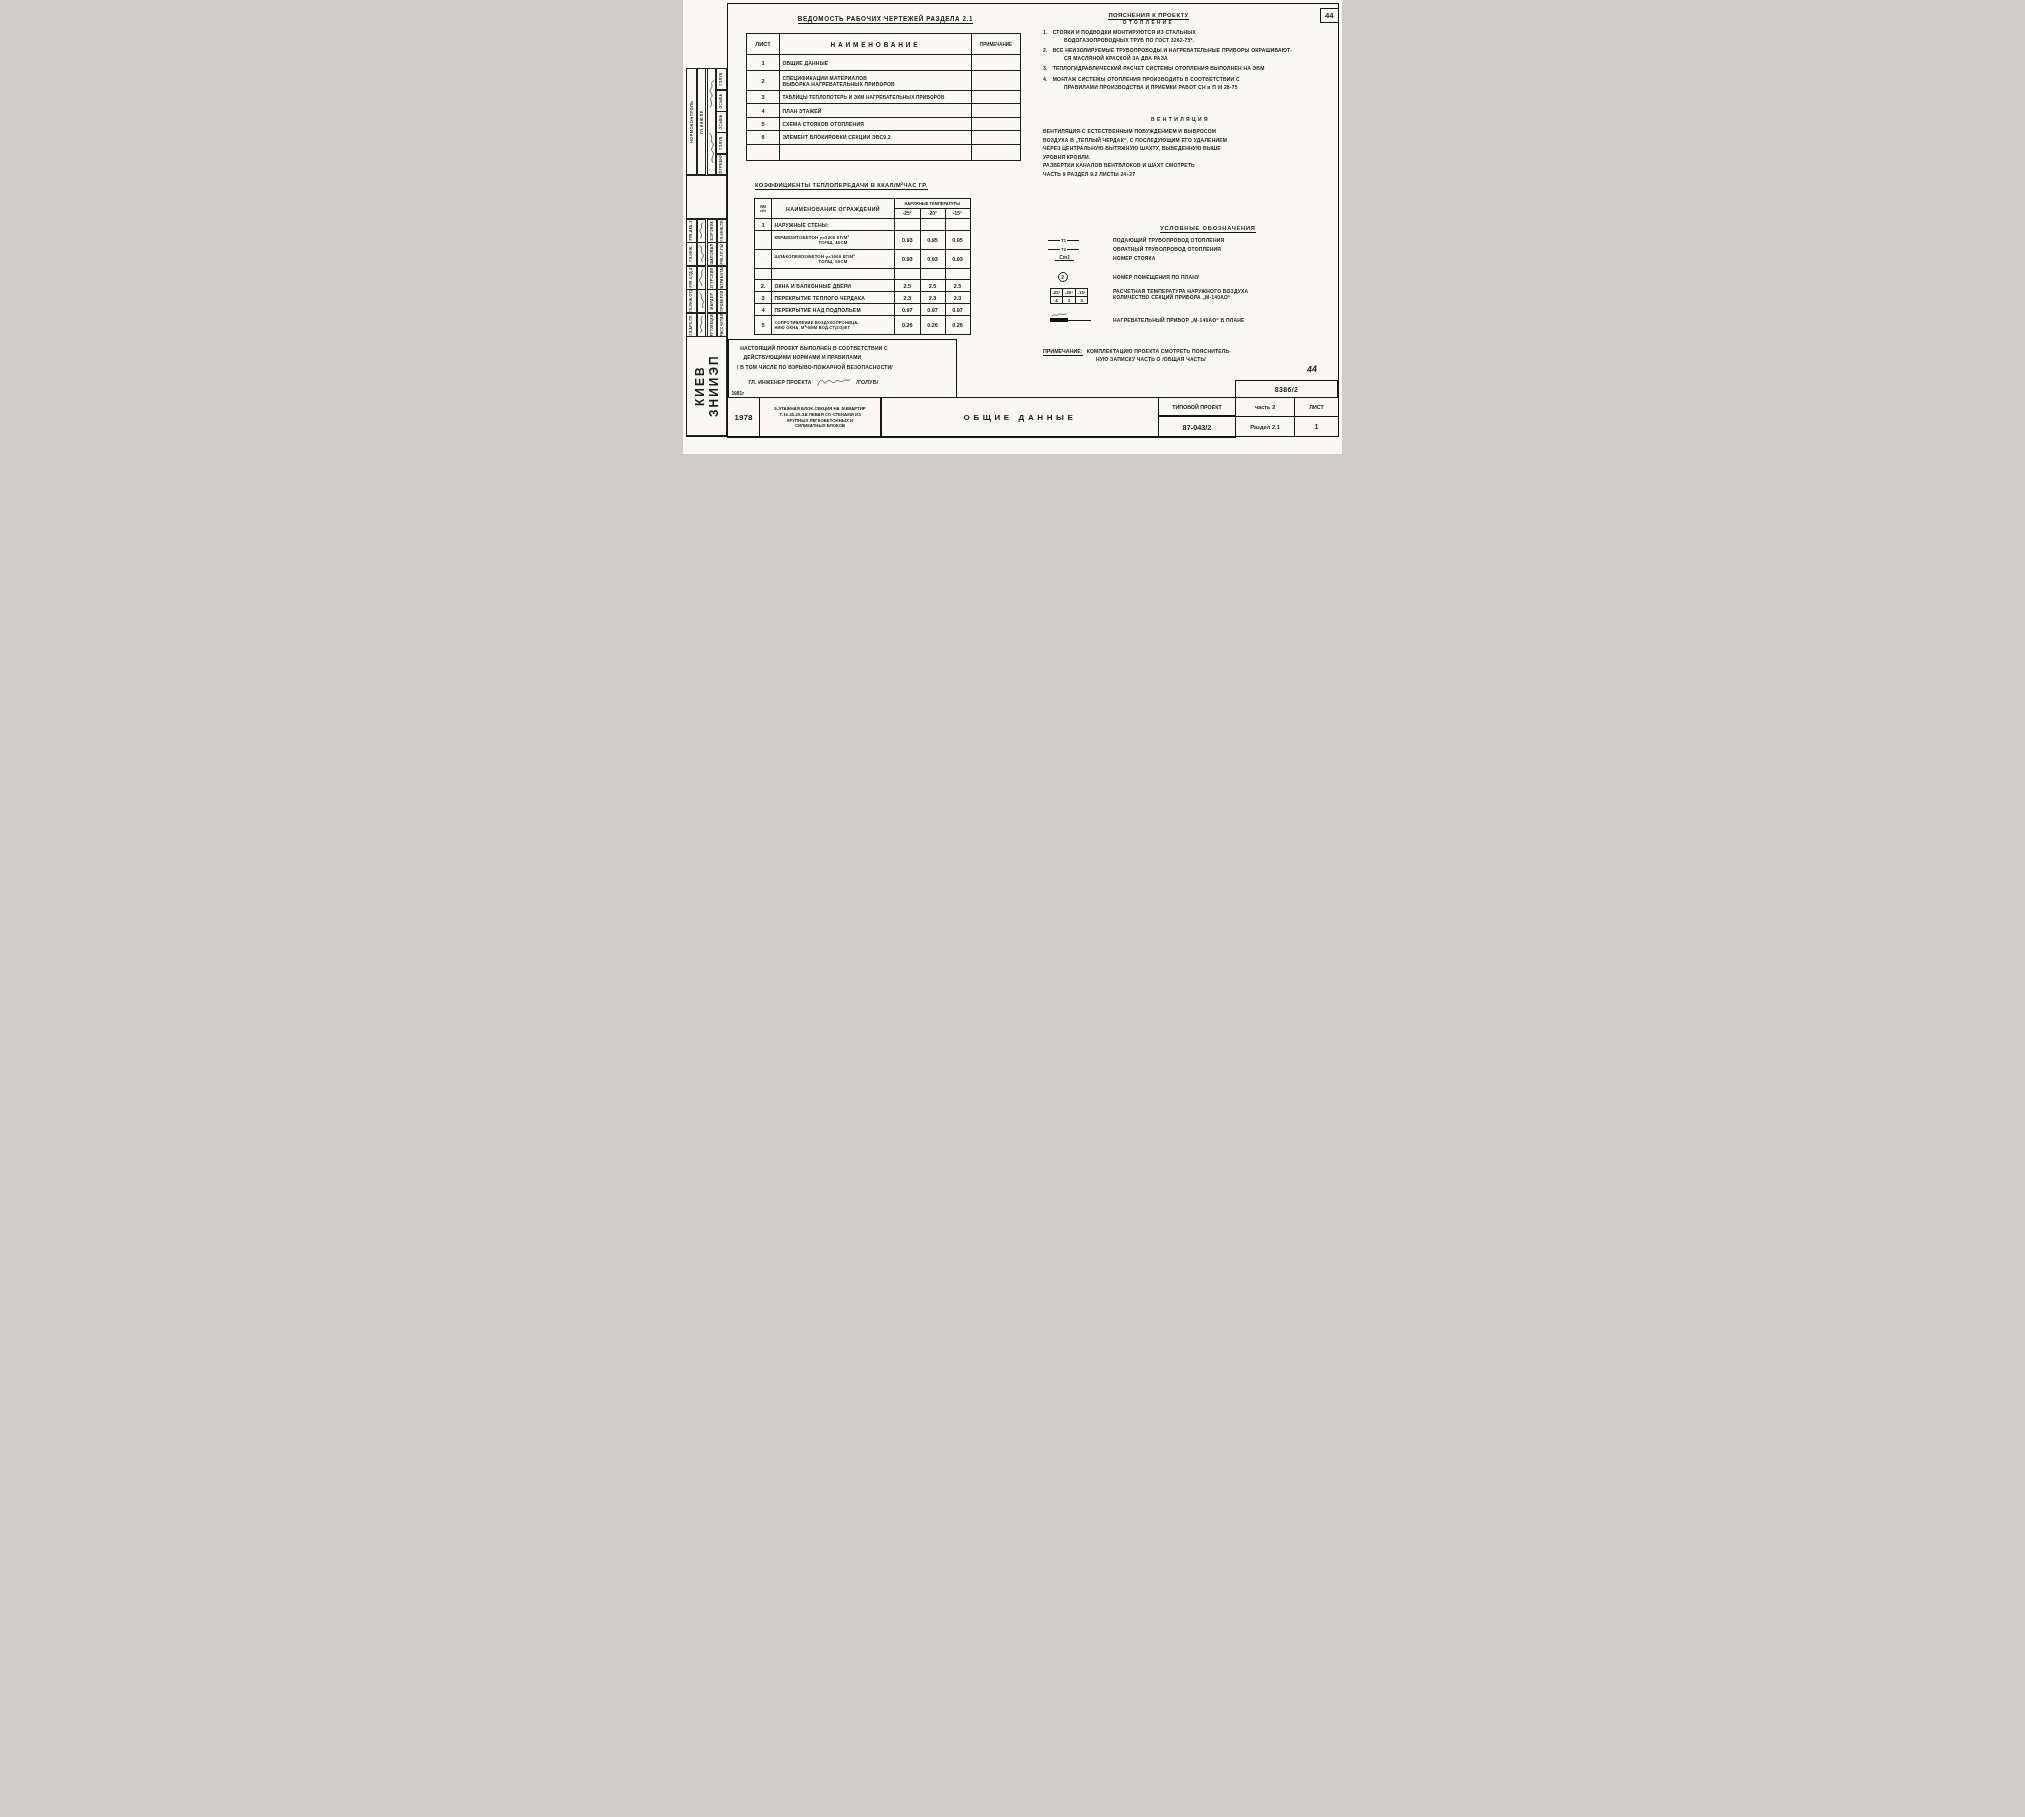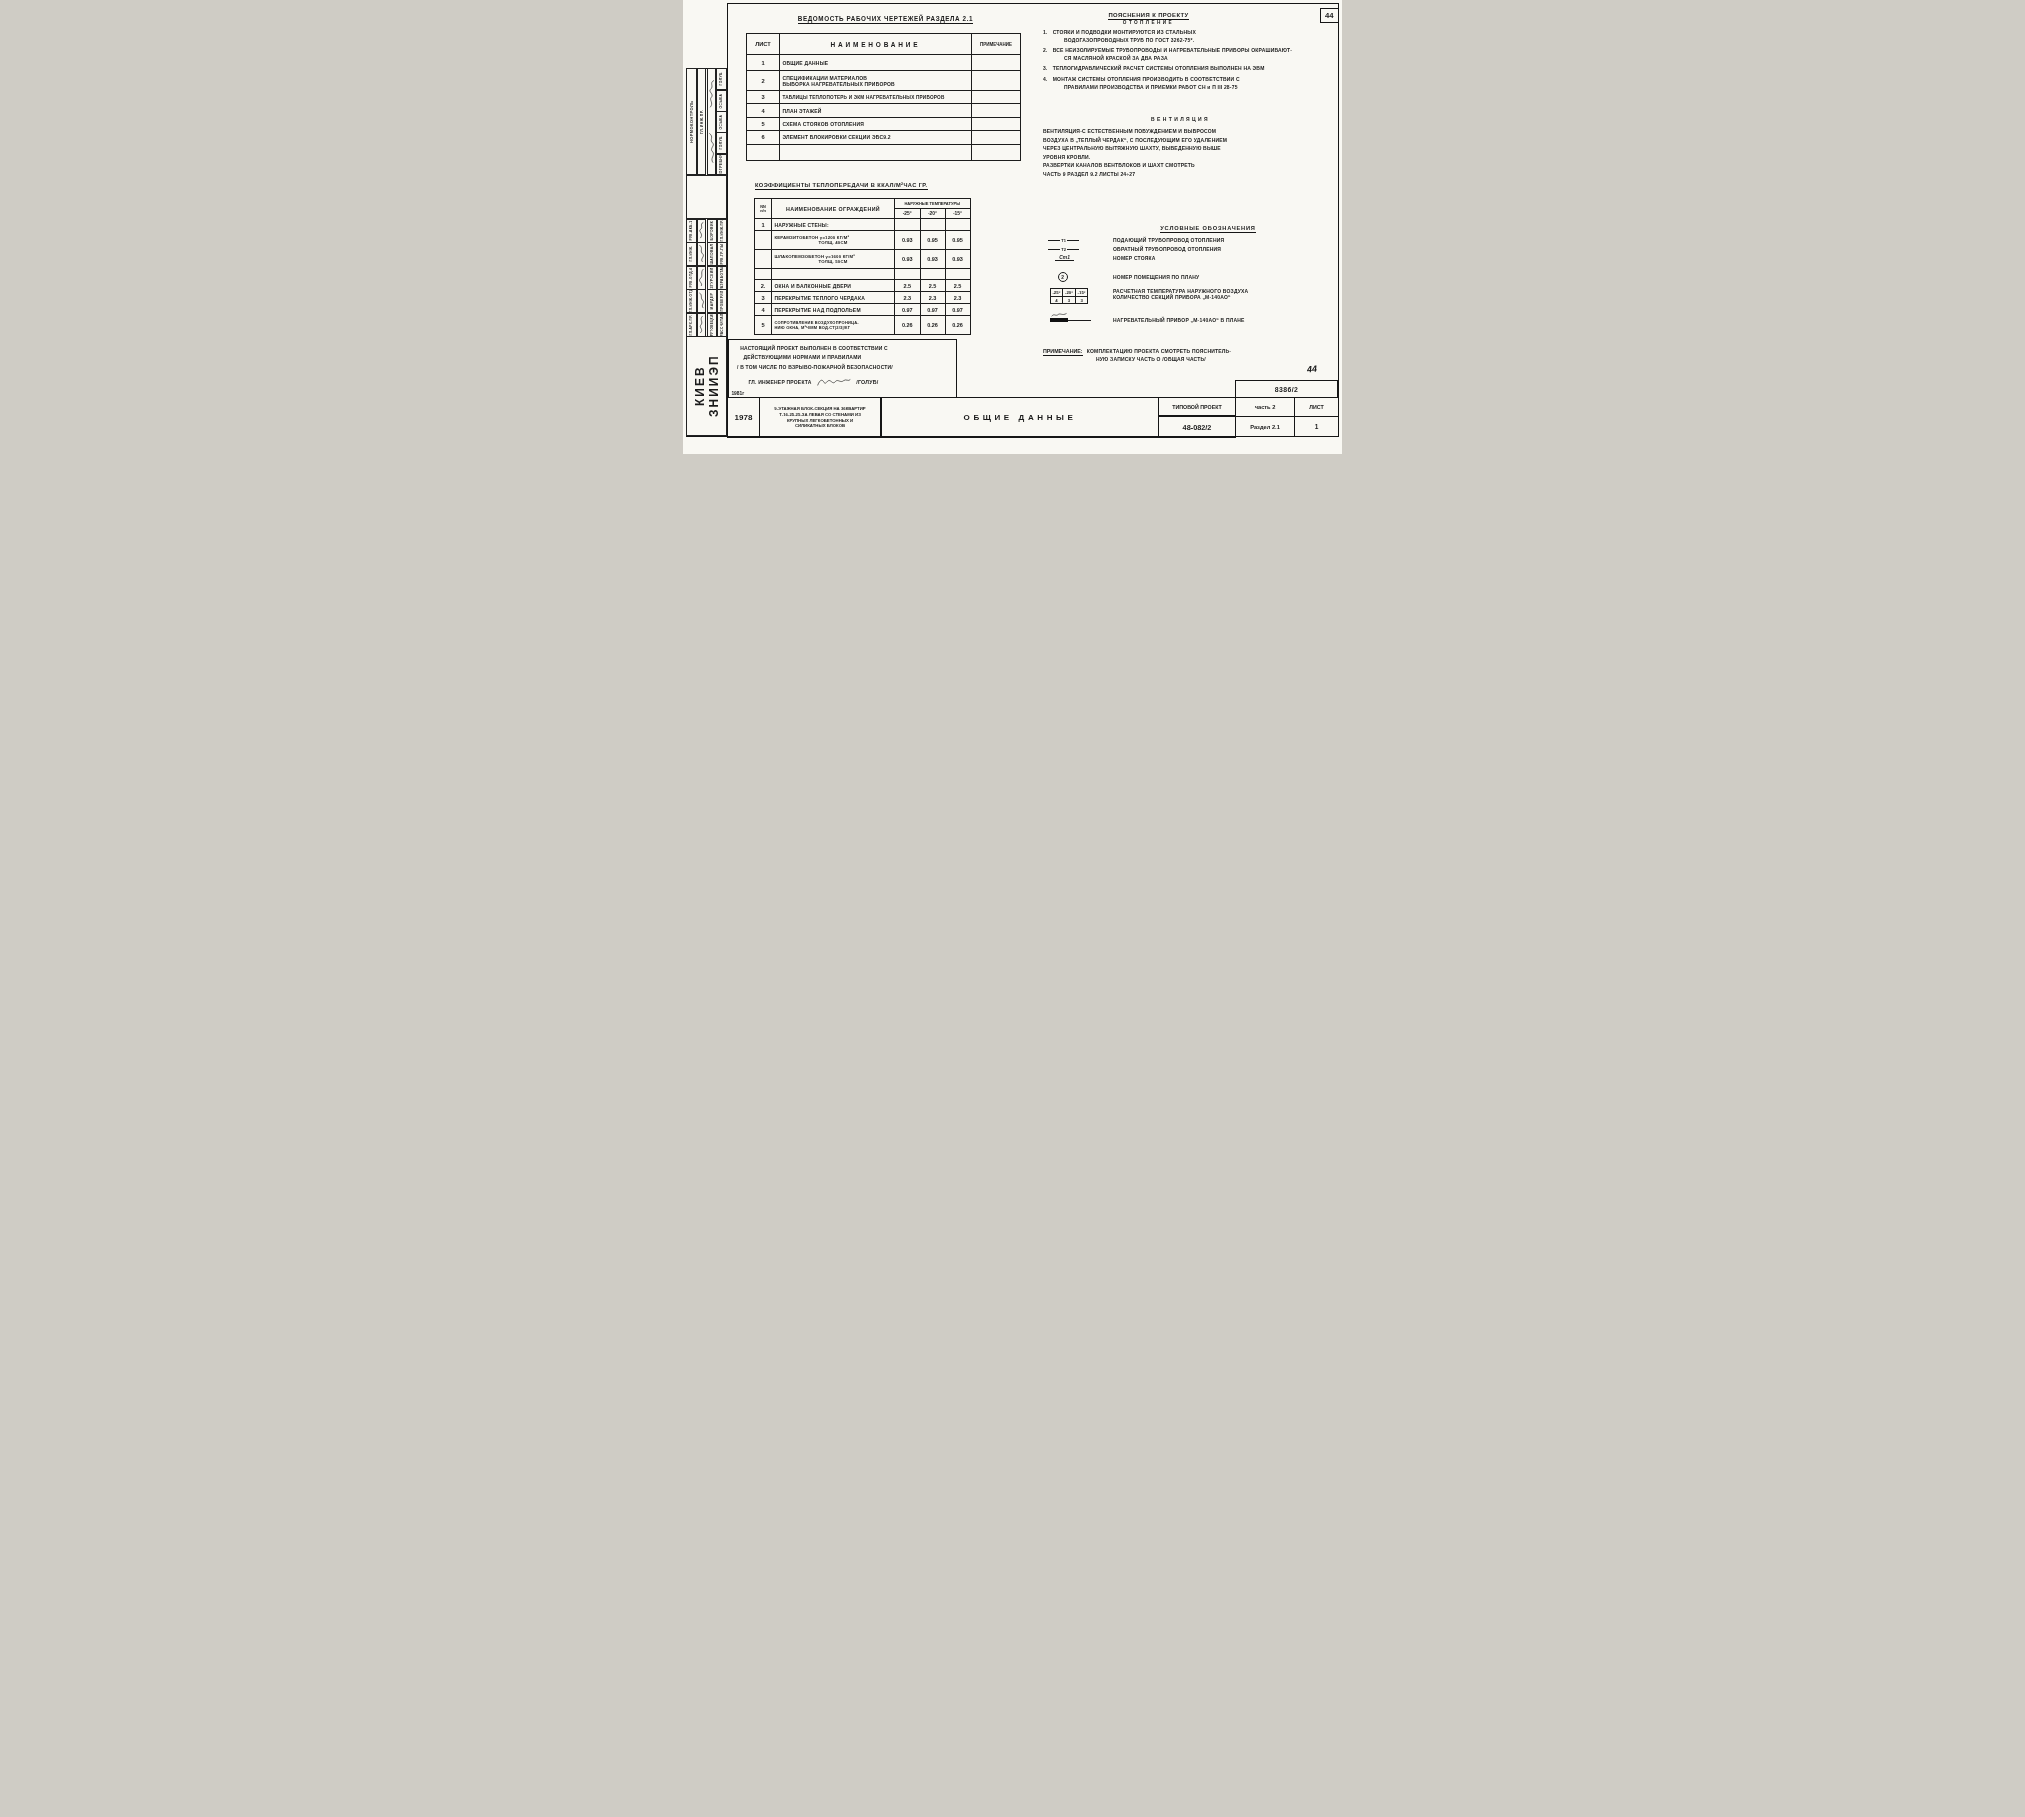--- a/index.html
+++ b/index.html
@@ -519,21 +519,21 @@
     <div style="font-size:4.3px; line-height:5.7px;">КРУПНЫХ ЛЕГКОБЕТОННЫХ И</div>
     <div style="font-size:4.3px; line-height:5.7px;">СИЛИКАТНЫХ БЛОКОВ</div>
   </div>
   <div class="tb-cell" style="left:198px; top:397px; width:278px; height:41px;">
     <span style="font-size:8px; letter-spacing:3.6px;">ОБЩИЕ ДАННЫЕ</span>
   </div>
   <div class="tb-cell" style="left:475px; top:397px; width:78px; height:19.4px;">
     <span style="font-size:5.3px;">ТИПОВОЙ ПРОЕКТ</span>
   </div>
   <div class="tb-cell" style="left:475px; top:416px; width:78px; height:22px;">
-    <span style="font-size:7.3px;">48-082/2</span>
+    <span style="font-size:7.3px;">87-043/2</span>
   </div>
   <div class="tb-cell" style="left:552px; top:397px; width:60px; height:20px;">
     <span style="font-size:5.7px;">часть 2</span>
   </div>
   <div class="tb-cell" style="left:552px; top:416px; width:60px; height:21px;">
     <span style="font-size:5.7px;">Раздел 2.1</span>
   </div>
   <div class="tb-cell" style="left:611px; top:397px; width:45px; height:20px;">
     <span style="font-size:5.3px;">ЛИСТ</span>
   </div>

